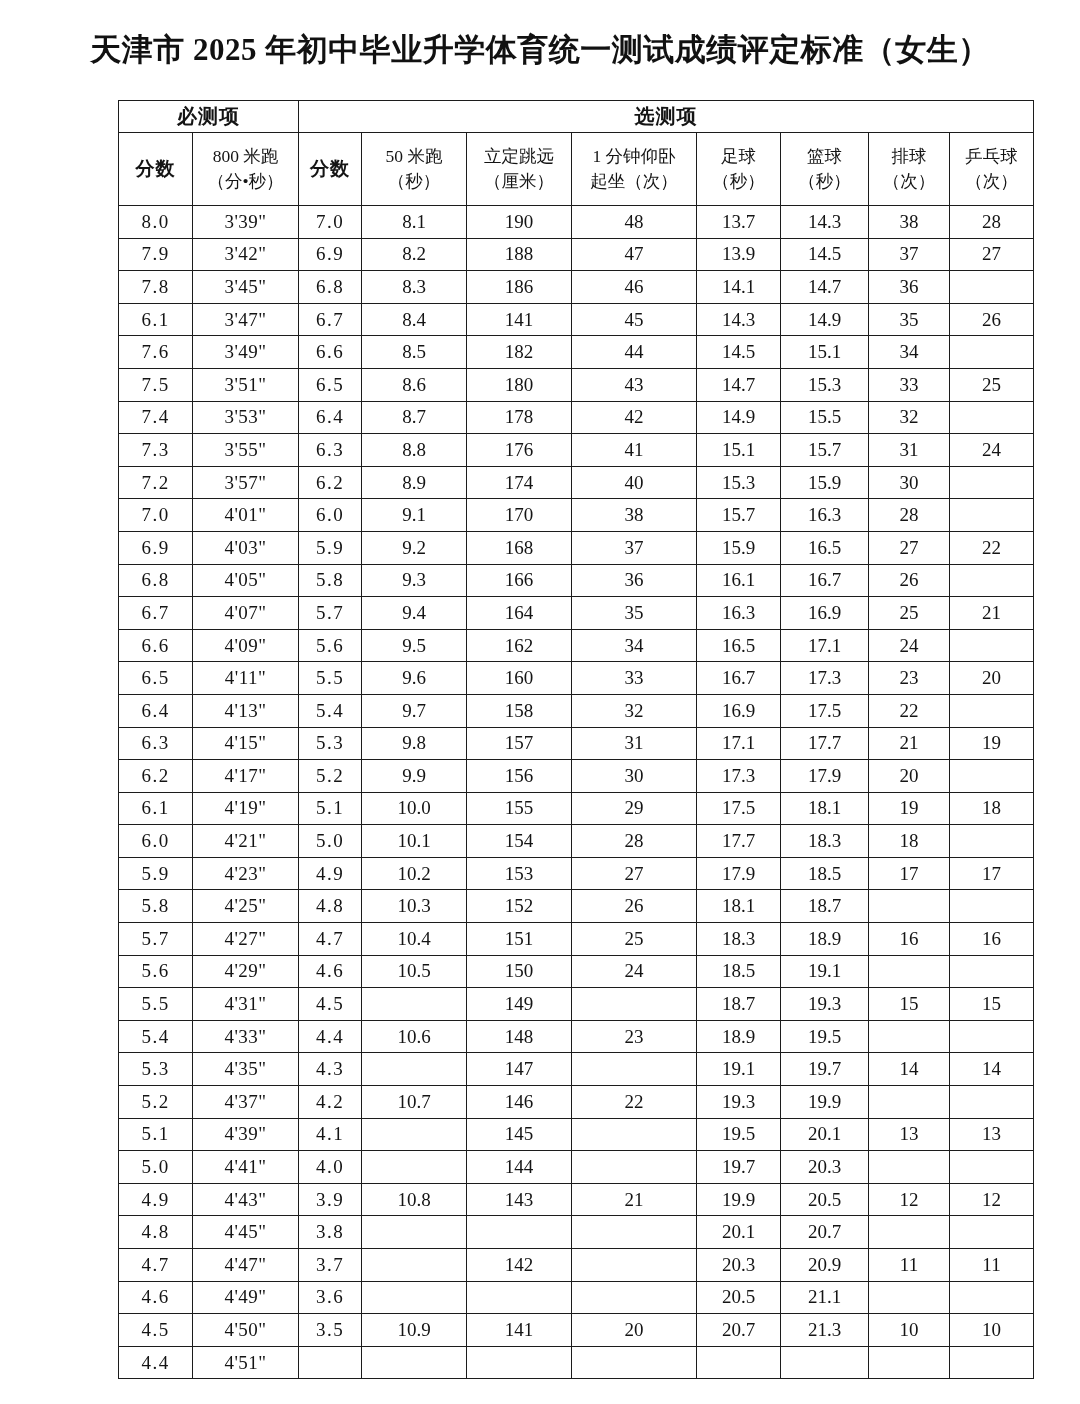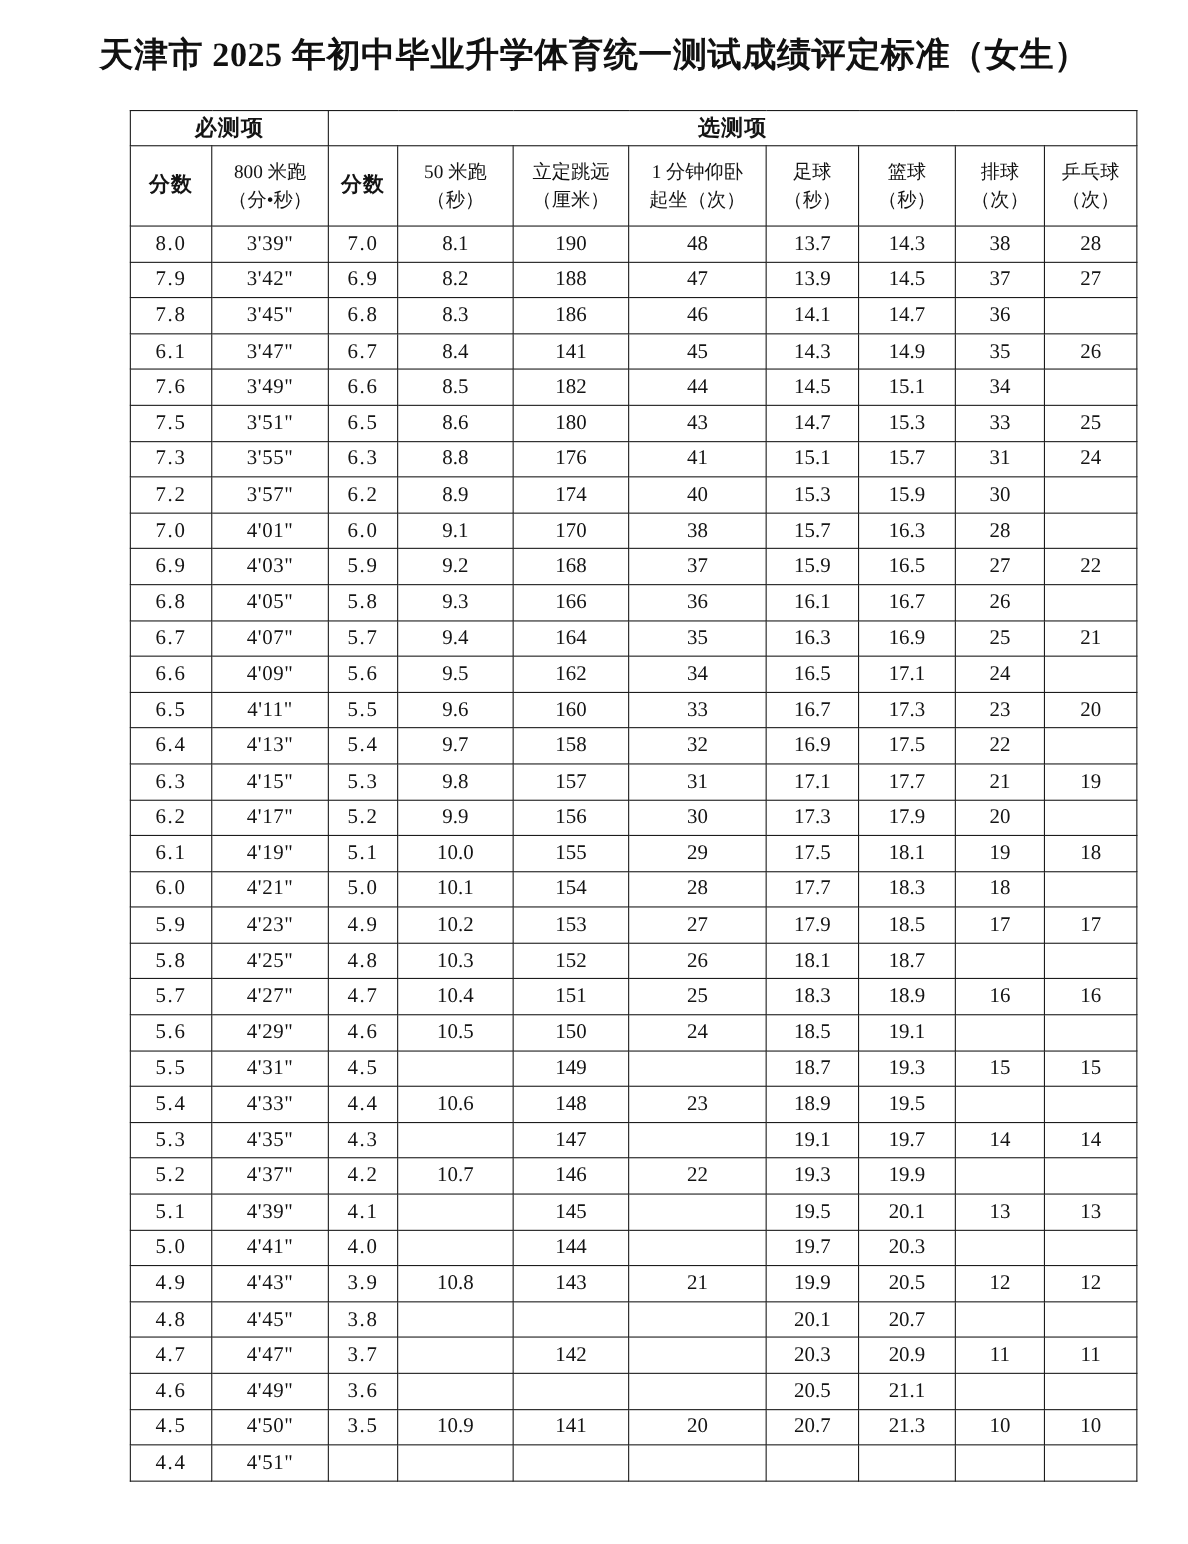--- a/index.html
+++ b/index.html
@@ -245,20 +245,32 @@
             <td class="c-score">6.5</td>
             <td class="c-num">8.6</td>
             <td class="c-num">180</td>
             <td class="c-num">43</td>
             <td class="c-num">14.7</td>
             <td class="c-num">15.3</td>
             <td class="c-num">33</td>
             <td class="c-num">25</td>
           </tr>
           <tr class="data-row">
+            <td class="c-score">7.4</td>
+            <td class="c-run800">3'53"</td>
+            <td class="c-score">6.4</td>
+            <td class="c-num">8.7</td>
+            <td class="c-num">178</td>
+            <td class="c-num">42</td>
+            <td class="c-num">14.9</td>
+            <td class="c-num">15.5</td>
+            <td class="c-num">32</td>
+            <td class="c-num"></td>
+          </tr>
+          <tr class="data-row">
             <td class="c-score">7.3</td>
             <td class="c-run800">3'55"</td>
             <td class="c-score">6.3</td>
             <td class="c-num">8.8</td>
             <td class="c-num">176</td>
             <td class="c-num">41</td>
             <td class="c-num">15.1</td>
             <td class="c-num">15.7</td>
             <td class="c-num">31</td>
             <td class="c-num">24</td>

